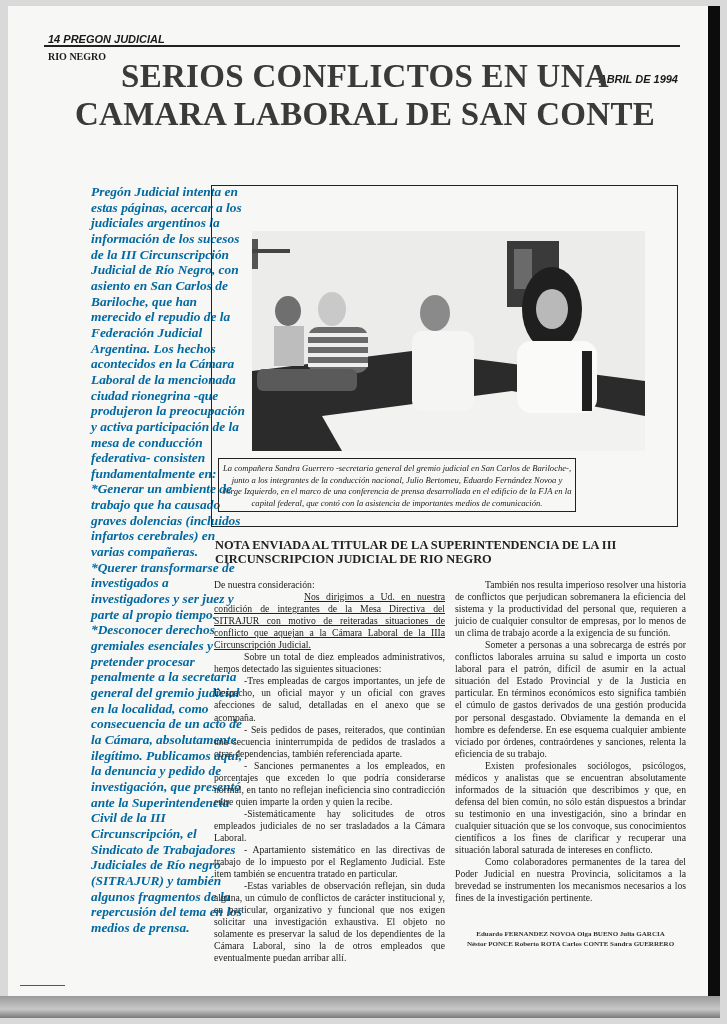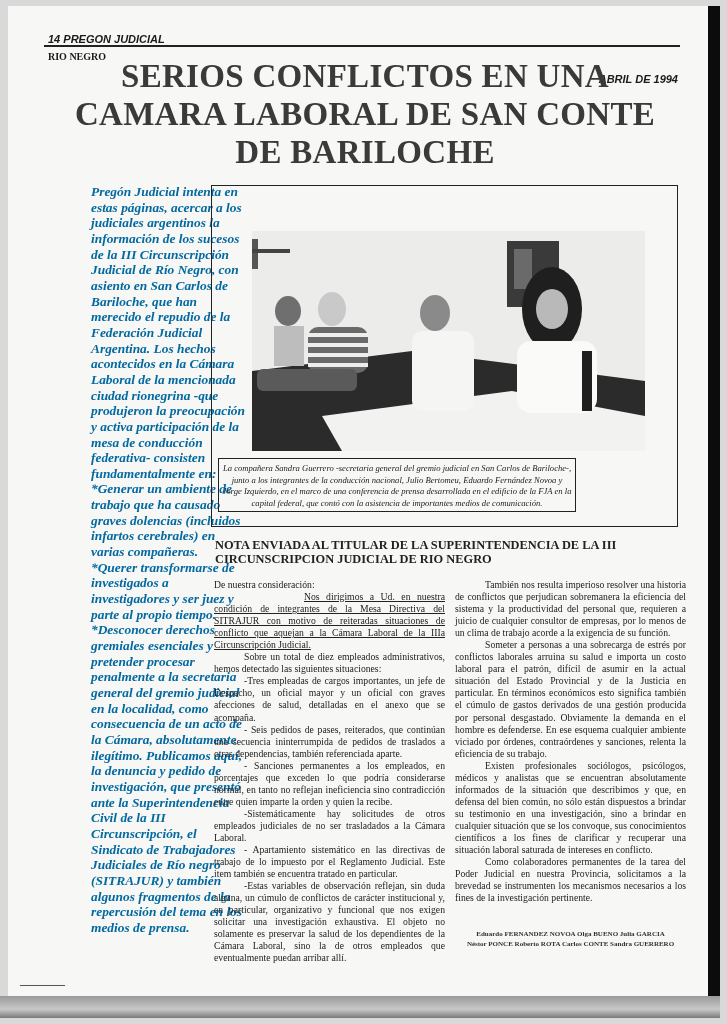--- a/index.html
+++ b/index.html
@@ -36,21 +36,20 @@
 
 <div class="runhead">
   <span class="l">14 PREGON JUDICIAL</span>
   <span class="r">ABRIL DE 1994</span>
 </div>
 <div class="section">RIO NEGRO</div>
 
 <div class="headline">
   <div>SERIOS CONFLICTOS  EN UNA</div>
   <div>CAMARA LABORAL DE SAN CONTE</div>
-  <div>DE BARILOCHE</div>
 </div>
 
 <div class="intro">Pregón Judicial intenta en estas páginas, acercar  a los judiciales argentinos la información de los sucesos de la III Circunscripción Judicial de Río Negro, con asiento en San Carlos de Bariloche, que han merecido el repudio de la Federación Judicial Argentina. Los hechos acontecidos en la Cámara Laboral de la mencionada ciudad rionegrina -que produjeron la preocupación y activa participación de la mesa de conducción federativa- consisten fundamentalmente en: *Generar un ambiente de trabajo que ha causado graves dolencias (incluidos infartos cerebrales) en varias compañeras. *Querer transformarse de investigados a investigadores y ser juez y parte al propio tiempo. *Desconocer derechos gremiales esenciales y pretender procesar penalmente a la secretaria general del gremio judicial en la localidad, como consecuencia de un acto de la Cámara, absolutamente ilegítimo. Publicamos aquí, la denuncia y pedido de investigación, que presentó ante la Superintendencia Civil de la III Circunscripción, el Sindicato de Trabajadores Judiciales de Río negro (SITRAJUR) y también algunos fragmentos de la repercusión del tema en los medios de prensa.</div>
 
 <div class="photo-box">
   <div class="photo" title="Black and white photograph of four people seated at a table at a press conference">
     <svg width="393" height="220" viewBox="0 0 393 220">
       <rect x="0" y="0" width="393" height="220" fill="#ececea"></rect>
       <rect x="0" y="8" width="6" height="30" fill="#555"></rect>
       <rect x="0" y="18" width="38" height="4" fill="#444"></rect>

